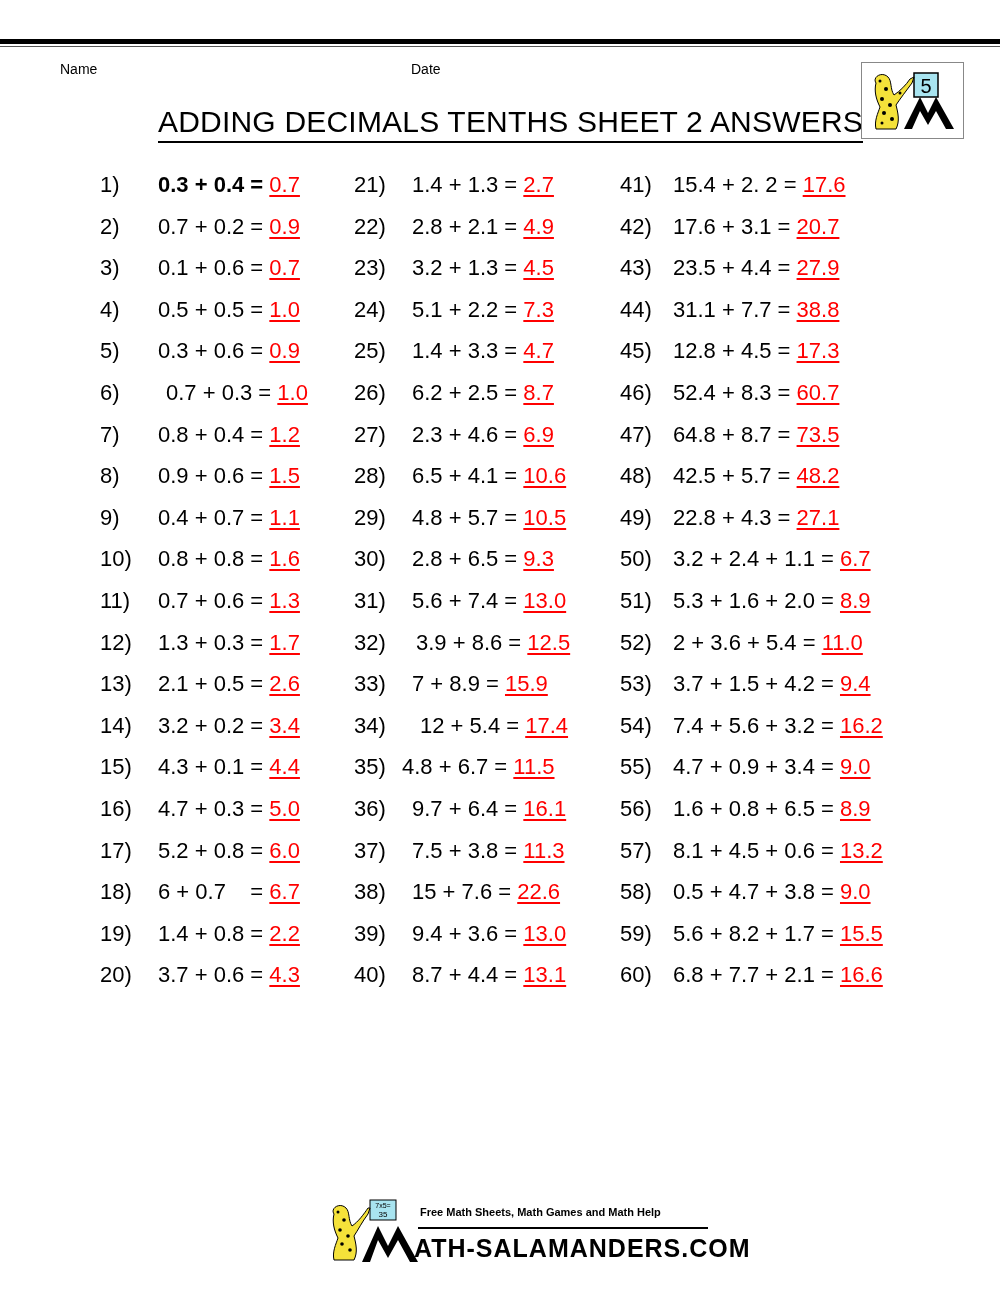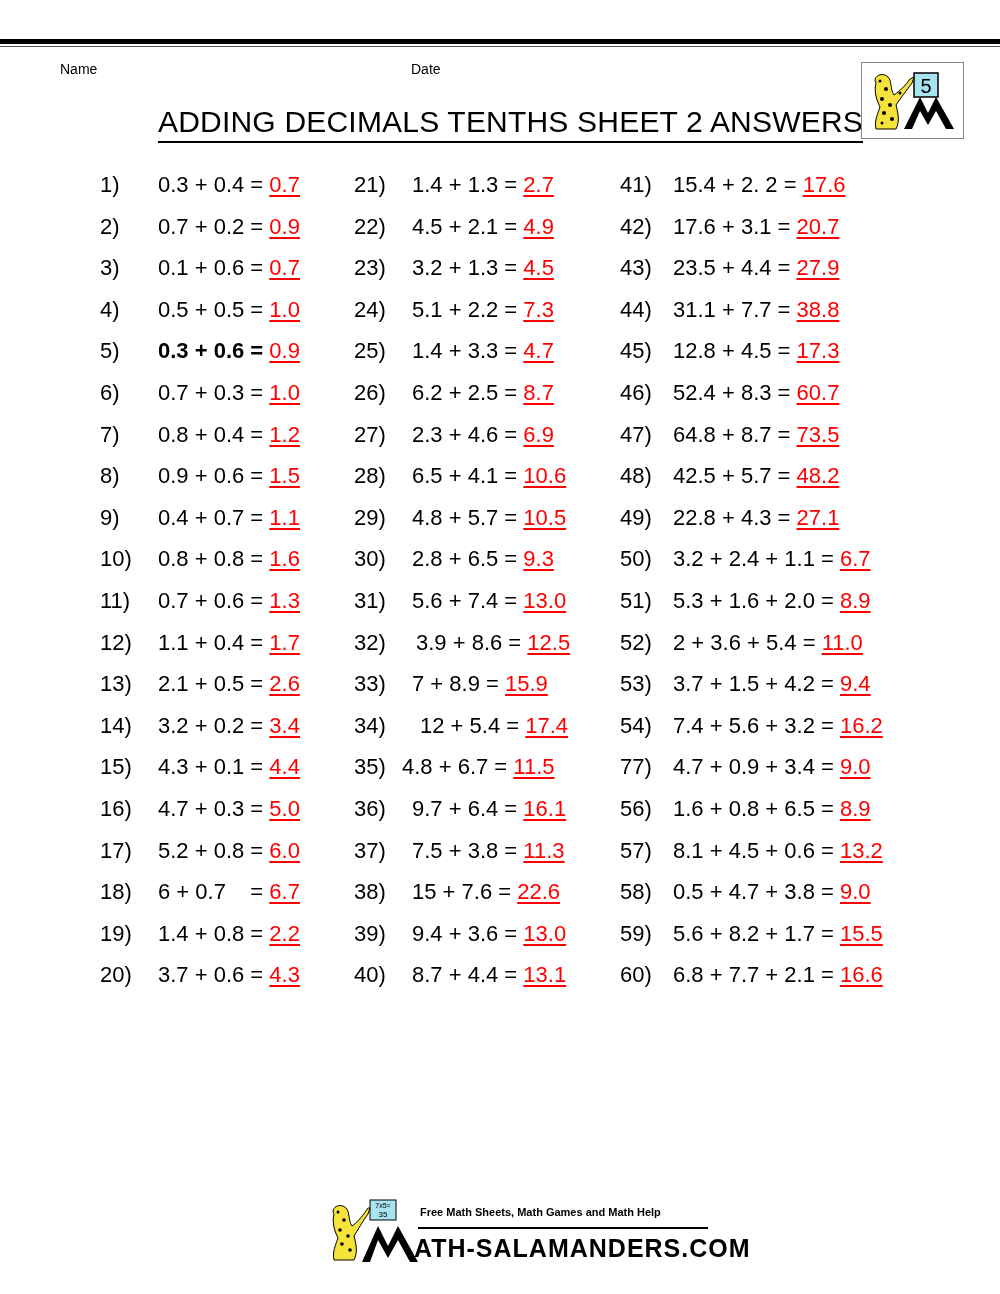--- a/index.html
+++ b/index.html
@@ -46,41 +46,41 @@
     <circle cx="22" cy="50" r="2" fill="#000"></circle>
       <circle cx="30" cy="56" r="2" fill="#000"></circle>
     <circle cx="38" cy="30" r="1.5" fill="#000"></circle>
       <circle cx="20" cy="60" r="1.5" fill="#000"></circle>
   </svg>
 </div>
 
 <div class="col" style="left:100px;" id="col0">
     <div class="row" style="top: 0px;">
       <span class="num">1)</span>
-      <span class="expr" style="left: 58px;"><span style="white-space: pre;">0.3 + 0.4 =</span> <span class="ans">0.7</span></span>
+      <span class="expr" style="left: 58px;"><span style="white-space: pre; font-weight: bold;">0.3 + 0.4 =</span> <span class="ans">0.7</span></span>
     </div>
     <div class="row" style="top: 41.6px;">
       <span class="num">2)</span>
       <span class="expr" style="left: 58px;"><span style="white-space: pre;">0.7 + 0.2 =</span> <span class="ans">0.9</span></span>
     </div>
     <div class="row" style="top: 83.2px;">
       <span class="num">3)</span>
       <span class="expr" style="left: 58px;"><span style="white-space: pre;">0.1 + 0.6 =</span> <span class="ans">0.7</span></span>
     </div>
     <div class="row" style="top: 124.8px;">
       <span class="num">4)</span>
       <span class="expr" style="left: 58px;"><span style="white-space: pre;">0.5 + 0.5 =</span> <span class="ans">1.0</span></span>
     </div>
     <div class="row" style="top: 166.4px;">
       <span class="num">5)</span>
-      <span class="expr" style="left: 58px;"><span style="white-space: pre; font-weight: bold;">0.3 + 0.6 =</span> <span class="ans">0.9</span></span>
+      <span class="expr" style="left: 58px;"><span style="white-space: pre;">0.3 + 0.6 =</span> <span class="ans">0.9</span></span>
     </div>
     <div class="row" style="top: 208px;">
       <span class="num">6)</span>
-      <span class="expr" style="left: 58px;"><span style="white-space: pre;">0.7 + 0.3 =</span> <span class="ans">1.0</span></span>
+      <span class="expr" style="left: 66px;"><span style="white-space: pre;">0.7 + 0.3 =</span> <span class="ans">1.0</span></span>
     </div>
     <div class="row" style="top: 249.6px;">
       <span class="num">7)</span>
       <span class="expr" style="left: 58px;"><span style="white-space: pre;">0.8 + 0.4 =</span> <span class="ans">1.2</span></span>
     </div>
     <div class="row" style="top: 291.2px;">
       <span class="num">8)</span>
       <span class="expr" style="left: 58px;"><span style="white-space: pre;">0.9 + 0.6 =</span> <span class="ans">1.5</span></span>
     </div>
     <div class="row" style="top: 332.8px;">
@@ -90,21 +90,21 @@
     <div class="row" style="top: 374.4px;">
       <span class="num">10)</span>
       <span class="expr" style="left: 58px;"><span style="white-space: pre;">0.8 + 0.8 =</span> <span class="ans">1.6</span></span>
     </div>
     <div class="row" style="top: 416px;">
       <span class="num">11)</span>
       <span class="expr" style="left: 58px;"><span style="white-space: pre;">0.7 + 0.6 =</span> <span class="ans">1.3</span></span>
     </div>
     <div class="row" style="top: 457.6px;">
       <span class="num">12)</span>
-      <span class="expr" style="left: 58px;"><span style="white-space: pre;">1.1 + 0.4 =</span> <span class="ans">1.7</span></span>
+      <span class="expr" style="left: 58px;"><span style="white-space: pre;">1.3 + 0.3 =</span> <span class="ans">1.7</span></span>
     </div>
     <div class="row" style="top: 499.2px;">
       <span class="num">13)</span>
       <span class="expr" style="left: 58px;"><span style="white-space: pre;">2.1 + 0.5 =</span> <span class="ans">2.6</span></span>
     </div>
     <div class="row" style="top: 540.8px;">
       <span class="num">14)</span>
       <span class="expr" style="left: 58px;"><span style="white-space: pre;">3.2 + 0.2 =</span> <span class="ans">3.4</span></span>
     </div>
     <div class="row" style="top: 582.4px;">
@@ -133,21 +133,21 @@
     </div>
   </div>
 
 <div class="col" style="left:354px;" id="col1">
     <div class="row" style="top: 0px;">
       <span class="num">21)</span>
       <span class="expr" style="left: 58px;"><span style="white-space: pre;">1.4 + 1.3 =</span> <span class="ans">2.7</span></span>
     </div>
     <div class="row" style="top: 41.6px;">
       <span class="num">22)</span>
-      <span class="expr" style="left: 58px;"><span style="white-space: pre;">4.5 + 2.1 =</span> <span class="ans">4.9</span></span>
+      <span class="expr" style="left: 58px;"><span style="white-space: pre;">2.8 + 2.1 =</span> <span class="ans">4.9</span></span>
     </div>
     <div class="row" style="top: 83.2px;">
       <span class="num">23)</span>
       <span class="expr" style="left: 58px;"><span style="white-space: pre;">3.2 + 1.3 =</span> <span class="ans">4.5</span></span>
     </div>
     <div class="row" style="top: 124.8px;">
       <span class="num">24)</span>
       <span class="expr" style="left: 58px;"><span style="white-space: pre;">5.1 + 2.2 =</span> <span class="ans">7.3</span></span>
     </div>
     <div class="row" style="top: 166.4px;">
@@ -267,21 +267,21 @@
     </div>
     <div class="row" style="top: 499.2px;">
       <span class="num">53)</span>
       <span class="expr" style="left: 53px;"><span style="white-space: pre;">3.7 + 1.5 + 4.2 =</span> <span class="ans">9.4</span></span>
     </div>
     <div class="row" style="top: 540.8px;">
       <span class="num">54)</span>
       <span class="expr" style="left: 53px;"><span style="white-space: pre;">7.4 + 5.6 + 3.2 =</span> <span class="ans">16.2</span></span>
     </div>
     <div class="row" style="top: 582.4px;">
-      <span class="num">77)</span>
+      <span class="num">55)</span>
       <span class="expr" style="left: 53px;"><span style="white-space: pre;">4.7 + 0.9 + 3.4 =</span> <span class="ans">9.0</span></span>
     </div>
     <div class="row" style="top: 624px;">
       <span class="num">56)</span>
       <span class="expr" style="left: 53px;"><span style="white-space: pre;">1.6 + 0.8 + 6.5 =</span> <span class="ans">8.9</span></span>
     </div>
     <div class="row" style="top: 665.6px;">
       <span class="num">57)</span>
       <span class="expr" style="left: 53px;"><span style="white-space: pre;">8.1 + 4.5 + 0.6 =</span> <span class="ans">13.2</span></span>
     </div>

